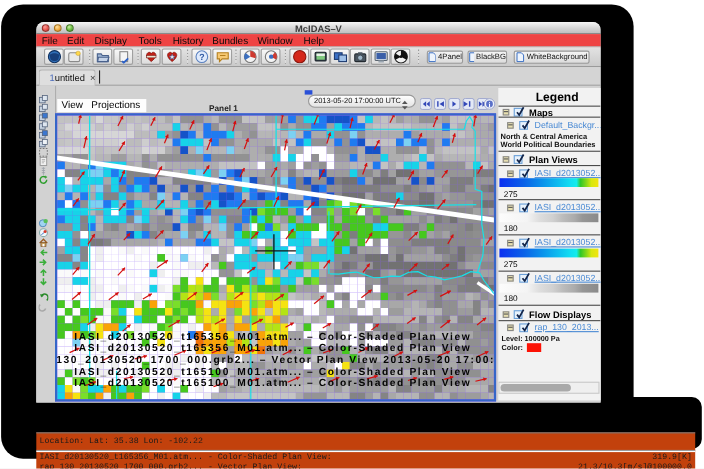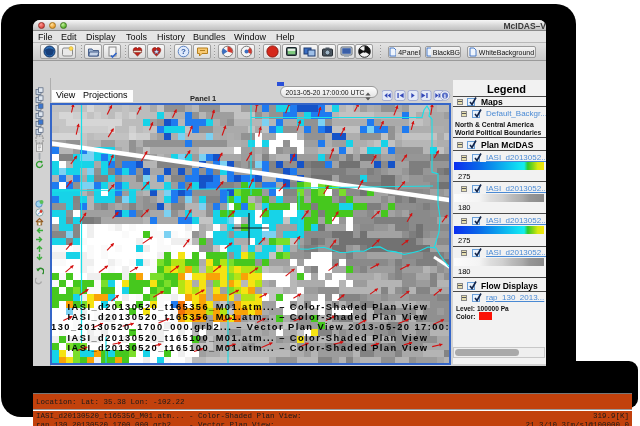--- a/index.html
+++ b/index.html
@@ -1,22 +1,22 @@
 <!DOCTYPE html>
 <html><head><meta charset="utf-8"><style>
 * { margin:0; padding:0; box-sizing:border-box; }
 html,body { width:640px; height:426px; background:#fff; font-family:"Liberation Sans",sans-serif; overflow:hidden; }
 #stage { position:relative; width:640px; height:426px; }
 .sh { position:absolute; background:#000; }
 #win { position:absolute; left:33px; top:20px; width:513px; height:346px; border-radius:7px 7px 0 0; background:#d2d2d2; }
 #titlebar { position:absolute; left:0; top:0; width:513px; height:11px; border-radius:7px 7px 0 0;
   background:linear-gradient(#f6f6f6,#d6d6d6 55%,#c0c0c0); border-bottom:1px solid #8a8a8a; }
 .tl { position:absolute; top:2px; width:7px; height:7px; border-radius:50%; }
-#title { position:absolute; top:1px; width:100%; text-align:right; font-size:8.5px; font-weight:bold; color:#3a3a3a; }
-#menubar { position:absolute; left:0; top:11px; width:513px; height:12px; background:#e5e5e5; border-bottom:1px solid #b8b8b8; }
+#title { position:absolute; top:1px; width:100%; text-align:center; font-size:8.5px; font-weight:bold; color:#3a3a3a; }
+#menubar { position:absolute; left:0; top:11px; width:513px; height:12px; background:#ef4444; border-bottom:1px solid #b8b8b8; }
 .mi { position:absolute; top:1px; font-size:9px; color:#0a0a0a; }
 #toolbar { position:absolute; left:0; top:23px; width:513px; height:18px; background:linear-gradient(#e3e3e3,#cacaca); border-bottom:1px solid #9a9a9a; }
 .tbtn { position:absolute; top:1px; width:18px; height:15px; background:linear-gradient(#f8f8f8,#dcdcdc); border:1px solid #a0a0a0; border-radius:2px; display:flex; align-items:center; justify-content:center; }
 .tbtn svg { display:block; }
 .tsep { position:absolute; top:2px; height:13px; width:1px; background:repeating-linear-gradient(#999 0 1px,#ddd 1px 3px); }
 .rbtn { position:absolute; top:3px; height:12px; background:linear-gradient(#f4f4f4,#dcdcdc); border:1px solid #9a9a9a; border-radius:2px; font-size:7px; color:#111; display:flex; align-items:center; justify-content:center; white-space:nowrap; }
 #tabbar { position:absolute; left:0; top:41px; width:513px; height:17px; background:#d4d4d4; border-bottom:1px solid #999; }
 #tab { position:absolute; left:2px; top:2px; width:52px; height:15px; background:#dedede; border:1px solid #b4b4b4; border-bottom:none; border-radius:3px 3px 0 0; font-size:8.5px; color:#111; text-align:left; padding-left:9px; line-height:14px; }
 #content { position:absolute; left:0; top:58px; width:513px; height:288px; background:#d2d2d2; }
 #lstrip { position:absolute; left:0; top:0; width:18px; height:288px; border-right:1px solid #aeaeae; }
@@ -163,20 +163,24 @@
         <div class="rbtn" style="left:355px;width:33px"><svg width="8" height="10" style="margin:0 2px 0 0">
             <path d="M1 1 h4 l2 2 v6 h-6 z" fill="#eef4fc" stroke="#3a6fc4" stroke-width="0.9"></path>
           </svg>4Panel</div>
         <div class="rbtn" style="left:392px;width:36px"><svg width="8" height="10" style="margin:0 2px 0 0">
             <path d="M1 1 h4 l2 2 v6 h-6 z" fill="#eef4fc" stroke="#3a6fc4" stroke-width="0.9"></path>
           </svg>BlackBG</div>
         <div class="rbtn" style="left:434px;width:69px"><svg width="8" height="10" style="margin:0 2px 0 0">
             <path d="M1 1 h4 l2 2 v6 h-6 z" fill="#eef4fc" stroke="#3a6fc4" stroke-width="0.9"></path>
           </svg>WhiteBackground</div>
       </div>
+    <div id="tabbar">
+        <div id="tab"><span style="color:#4a6ab8">1</span>untitled&nbsp;&nbsp;<span style="color:#333">×</span></div>
+      <div style="position:absolute;left:56.5px;top:3px;width:1.5px;height:12px;background:#222"></div>
+    </div>
     <div id="content">
       <div id="lstrip">
           <div style="position:absolute;left:2px;top:4px;width:9px;height:9px"><svg width="9" height="9">
               <rect x="1" y="2.5" width="5" height="5" fill="#c8d4e2" stroke="#51607a" stroke-width="0.7"></rect>
               <rect x="3.5" y="0.8" width="4.5" height="4.5" fill="#dfe7f0" stroke="#51607a" stroke-width="0.7"></rect>
             </svg></div>
           <div style="position:absolute;left:2px;top:12px;width:9px;height:9px"><svg width="9" height="9">
               <rect x="1" y="2.5" width="5" height="5" fill="#c8d4e2" stroke="#51607a" stroke-width="0.7"></rect>
               <rect x="3.5" y="0.8" width="4.5" height="4.5" fill="#dfe7f0" stroke="#51607a" stroke-width="0.7"></rect>
             </svg></div>
@@ -2640,21 +2644,21 @@
           </svg>
           <div style="position:absolute;left:33px;top:29px;font-size:8px;color:#4a8ad4;white-space:nowrap">Default_Backgr...</div>
           <div style="position:absolute;left:2px;top:41px;font-size:6.8px;font-weight:bold;color:#111;line-height:8px">North &amp; Central America<br>World Political Boundaries</div>
           <div style="position:absolute;left:0;right:0;top:57px;height:1px;background:#4a4a4a"></div>
           <span style="position:absolute;left:4px;top:62px;width:6px;height:6px;background:#e8e0b0;border:1px solid #888;display:inline-block"></span>
           <span style="position:absolute;left:5px;top:64px;width:4px;height:1px;background:#555"></span>
           <span style="position:absolute;left:14px;top:61px;width:8px;height:8px;background:#e8f2fc;border:1px solid #6a9fd8;display:inline-block"></span>
           <svg style="position:absolute;left:15px;top:59px" width="10" height="11">
             <path d="M2 6 L4 8.5 L8 1.5" fill="none" stroke="#13254a" stroke-width="1.6"></path>
           </svg>
-          <div style="position:absolute;left:28px;top:60px;font-size:8.5px;font-weight:bold;color:#000">Plan McIDAS</div>
+          <div style="position:absolute;left:28px;top:60px;font-size:8.5px;font-weight:bold;color:#000">Plan Views</div>
           <div style="position:absolute;left:0;right:0;top:70px;height:1px;background:#4a4a4a"></div>
           <span style="position:absolute;left:8px;top:75px;width:6px;height:6px;background:#e8e0b0;border:1px solid #888;display:inline-block"></span>
           <span style="position:absolute;left:9px;top:77px;width:4px;height:1px;background:#555"></span>
           <span style="position:absolute;left:19px;top:74px;width:8px;height:8px;background:#e8f2fc;border:1px solid #6a9fd8;display:inline-block"></span>
           <svg style="position:absolute;left:20px;top:72px" width="10" height="11">
             <path d="M2 6 L4 8.5 L8 1.5" fill="none" stroke="#13254a" stroke-width="1.6"></path>
           </svg>
           <div style="position:absolute;left:33px;top:73px;font-size:8px;color:#4a8ad4;text-decoration:underline;white-space:nowrap">IASI_d2013052...</div>
           <div style="position:absolute;left:1px;top:82px;width:90px;height:7.5px;background:linear-gradient(90deg,#0b2ff0 0%,#0a62e8 25%,#0a96ec 45%,#0ec4f0 62%,#12dff2 72%,#14ecec 78%,#30c828 82%,#88d818 88%,#d8e810 93%,#f2e40e 100%)"></div>
           <div style="position:absolute;left:5px;top:92px;font-size:7.5px;color:#000">275</div>

